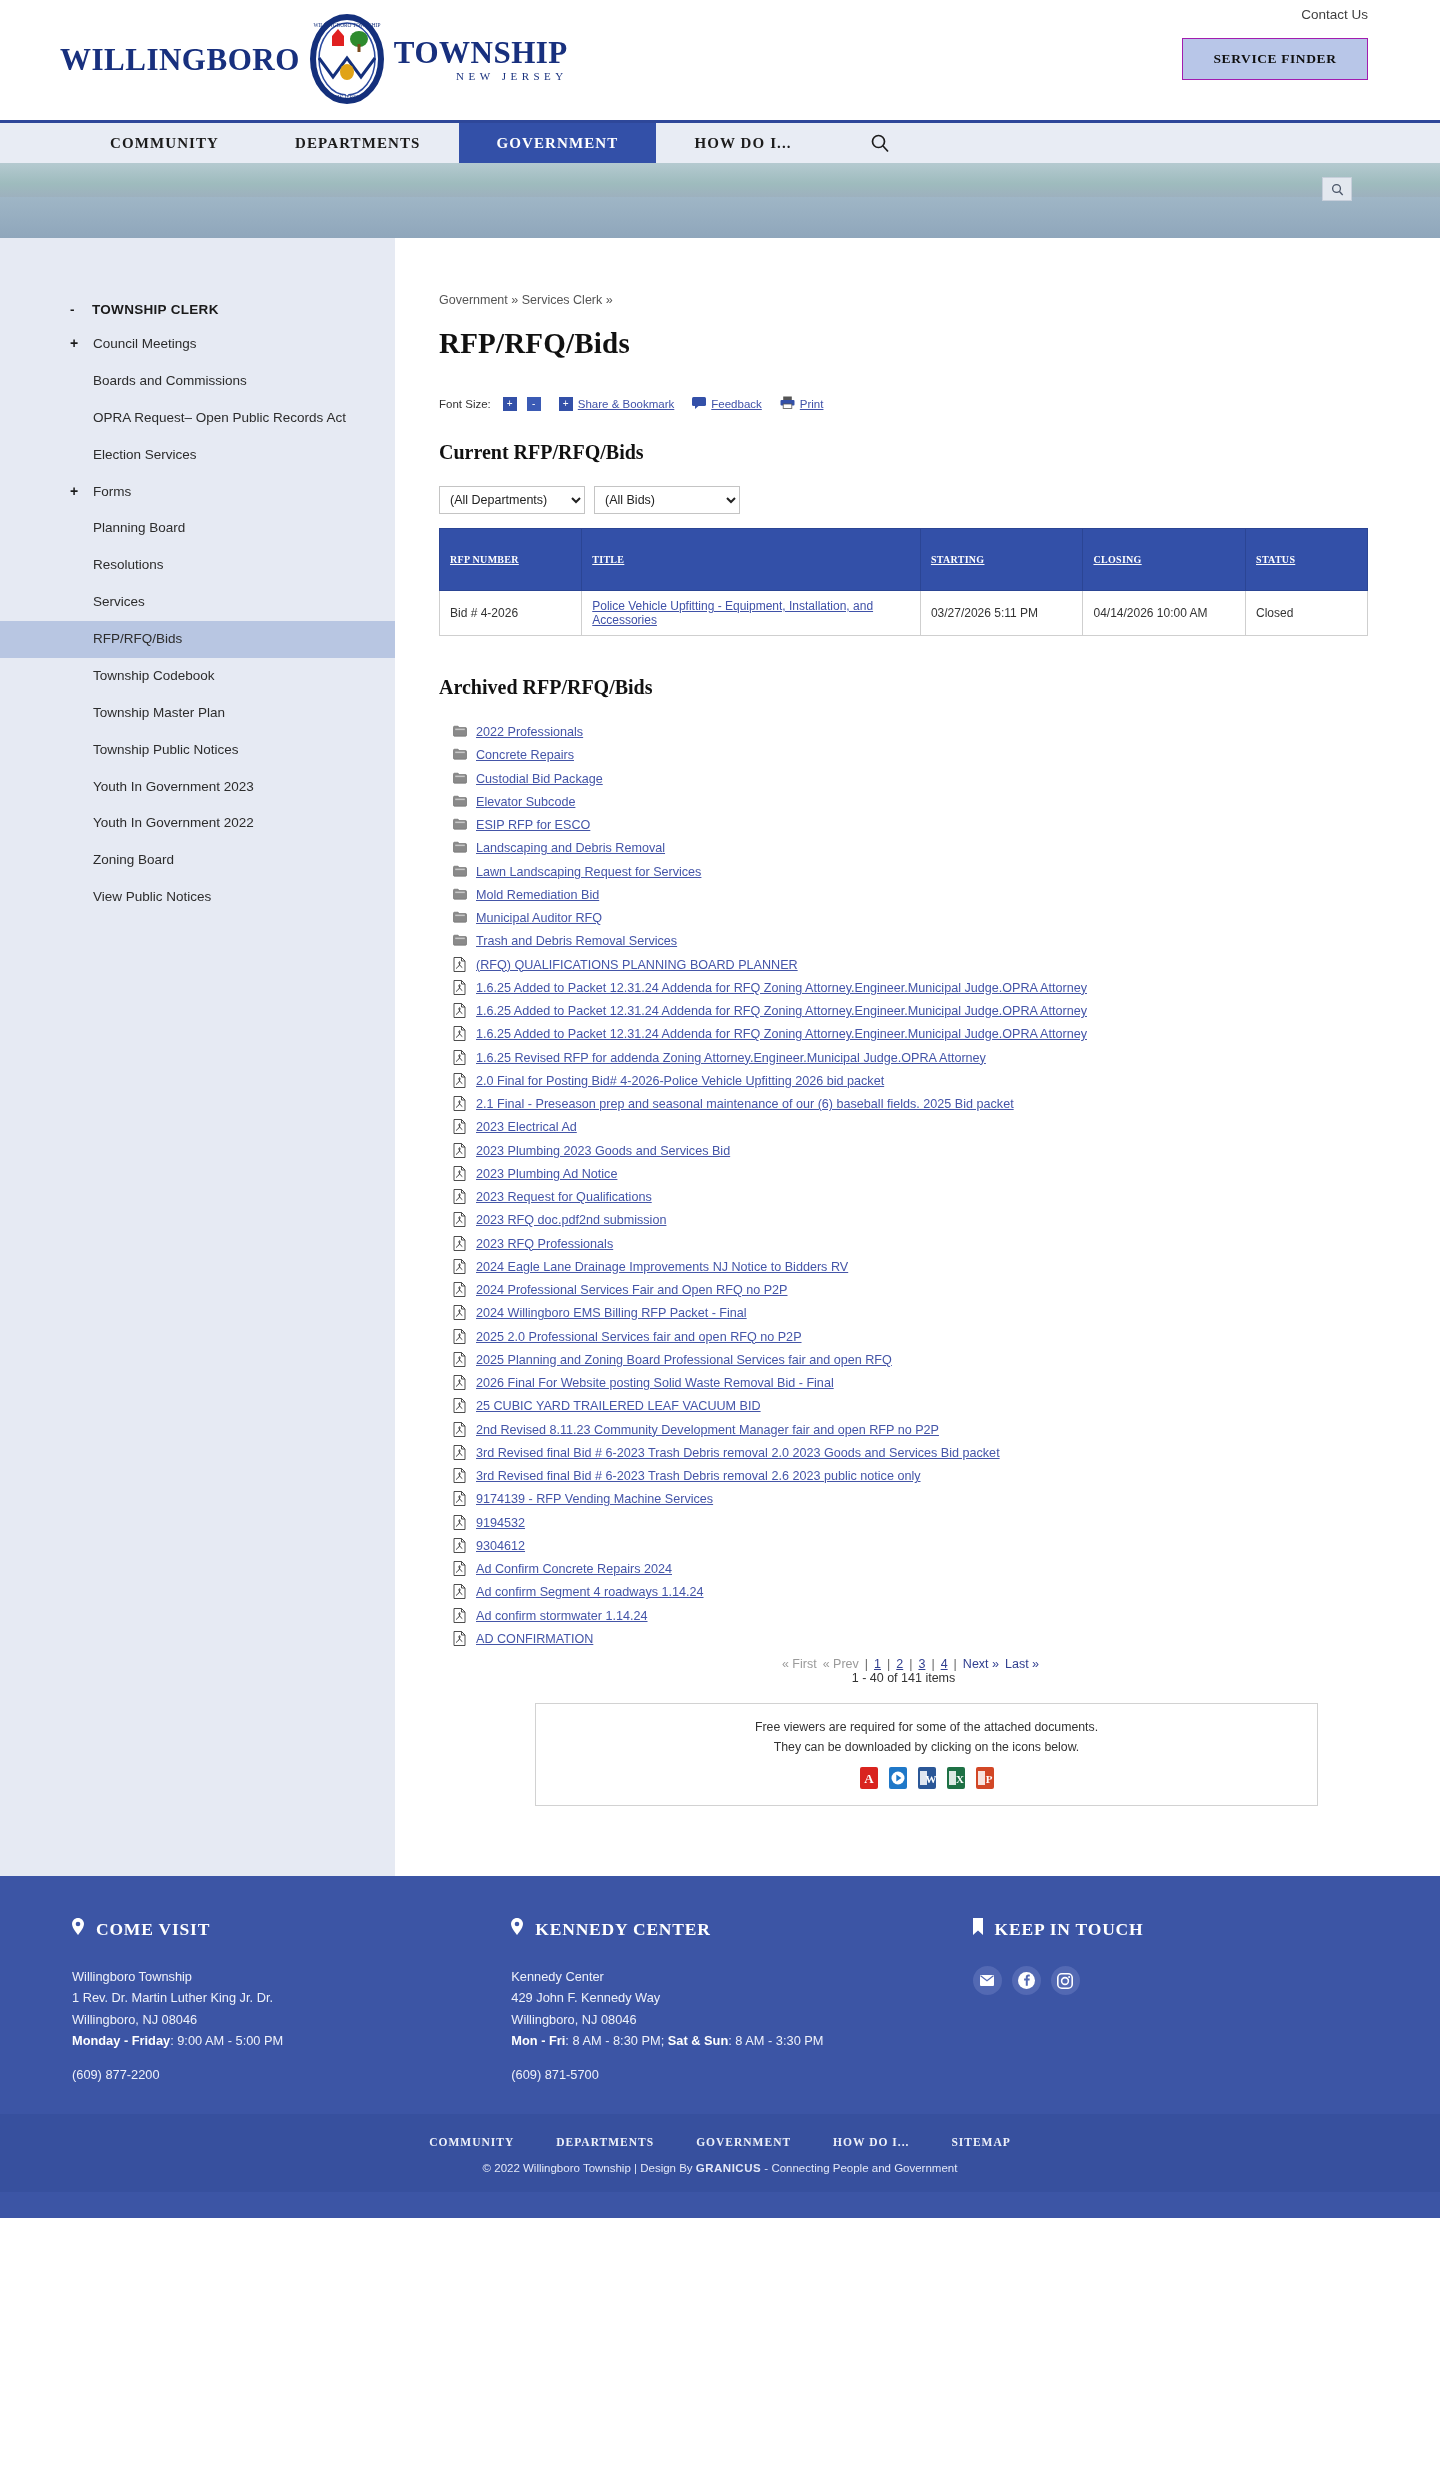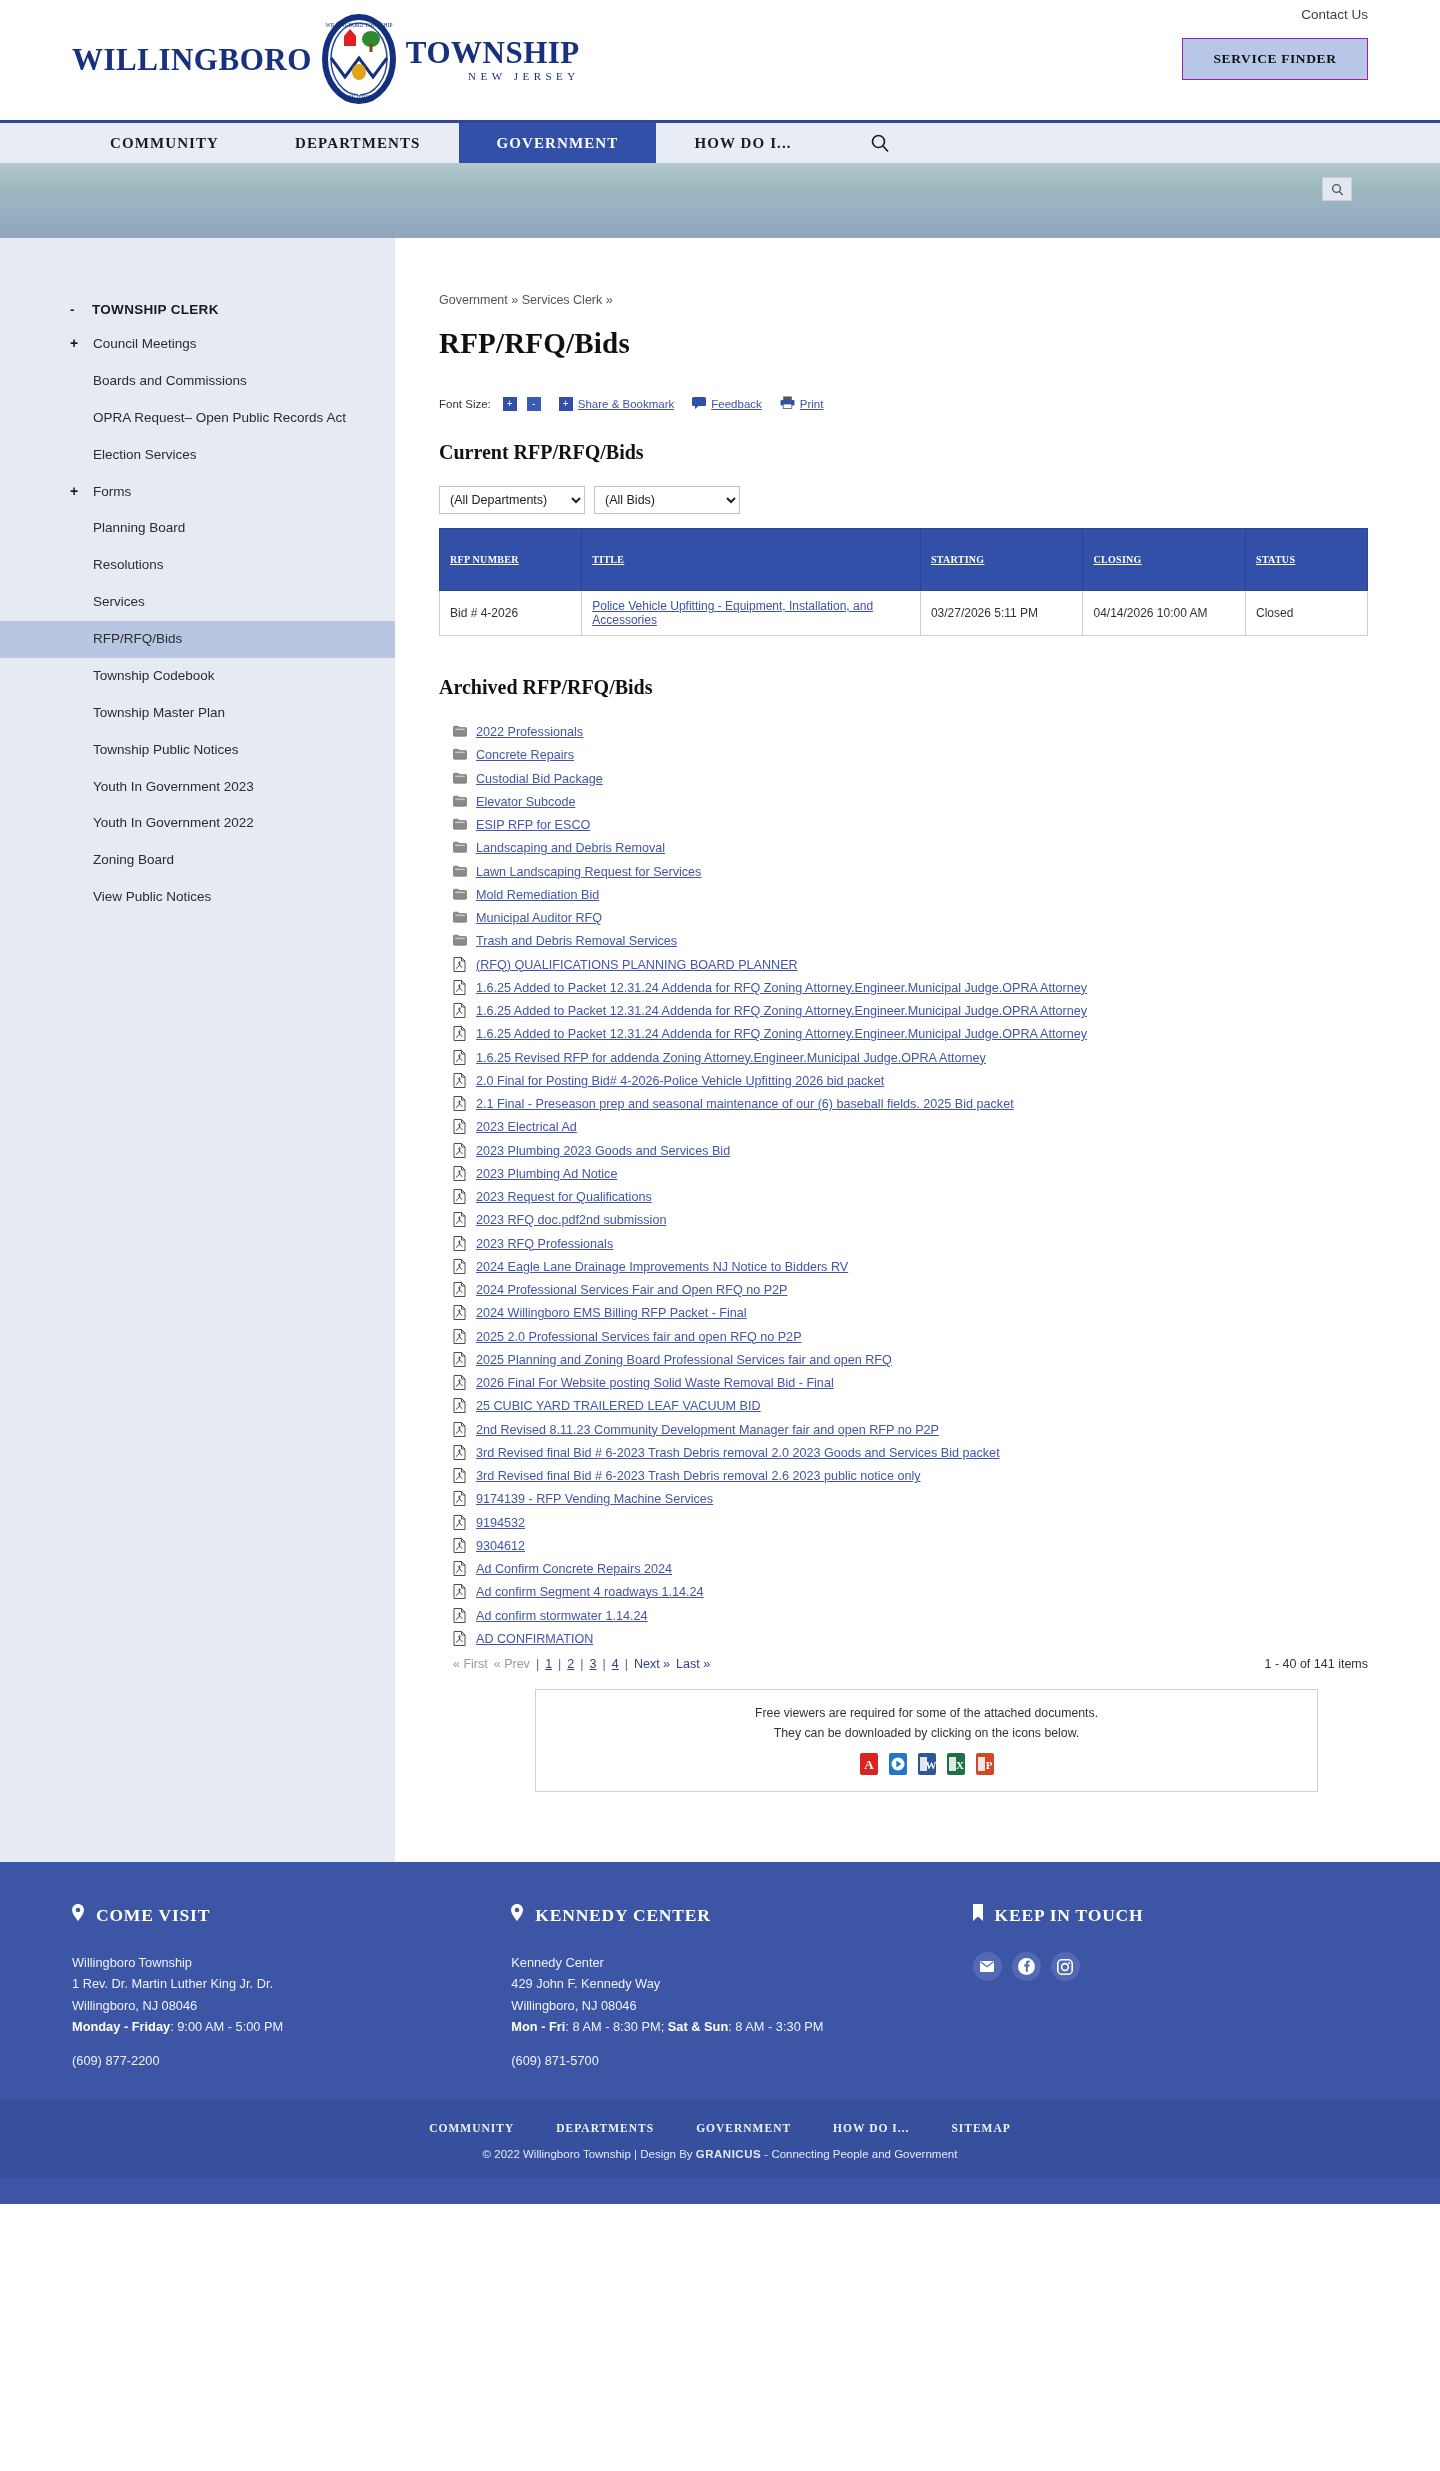--- a/index.html
+++ b/index.html
@@ -10,21 +10,21 @@
     font-family:"Liberation Sans", sans-serif;
     font-size:13px;
     color:#222;
     background:#ffffff;
   }
   a { color:#3f51a8; }
 
   
   .topbar { position:relative; height:120px; background:#ffffff; }
   .logo-wrap {
-    position:absolute; left:72px; top:14px;
+    position:absolute; left:60px; top:14px;
     display:flex; align-items:center; gap:0px;
   }
   .logo-word {
     font-family:"Liberation Serif", serif;
     font-weight:bold;
     font-size:31px;
     letter-spacing:0.5px;
     color:#18307e;
     line-height:1;
   }
@@ -232,21 +232,21 @@
     padding:2px 0 3px 14px;
     font-size:12.6px;
     line-height:1.45;
   }
   ul.archive li a { color:#4455a8; text-decoration:underline; }
   .ico { flex:0 0 14px; width:14px; height:15px; margin-top:1px; }
 
   
   .pager-row {
     display:flex; justify-content:space-between; align-items:center;
-    font-size:12.5px; color:#3f51a8; margin:4px 0 18px 0;
+    font-size:12.5px; color:#3f51a8; margin:4px 0 18px 0;flex-direction:column;
   }
   .pager { display:flex; align-items:center; gap:6px; padding-left:14px;}
   .pager .dis { color:#9a9a9a; cursor:default; }
   .pager a { color:#2f3e8f; text-decoration:underline; cursor:pointer; }
   .pager a.plain { text-decoration:none; }
   .pager .sep { color:#666; }
   .pager-count { color:#333; }
 
   
   .viewers {

